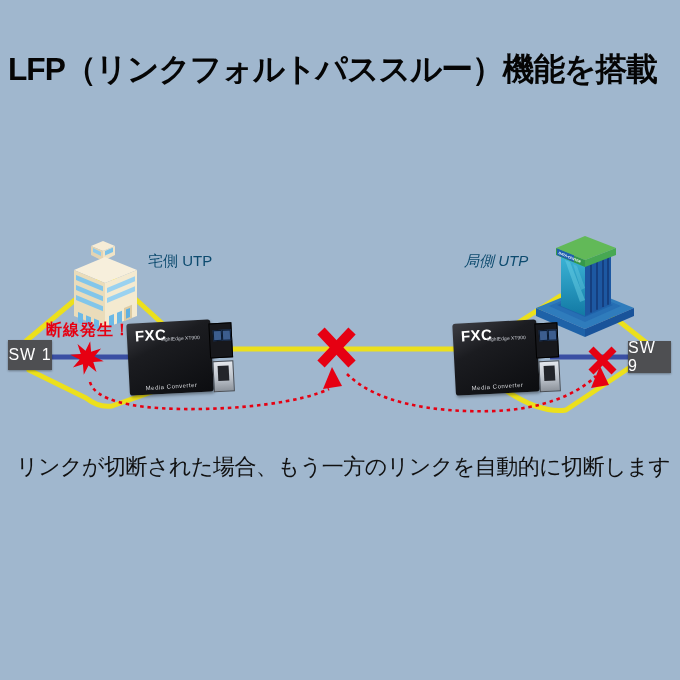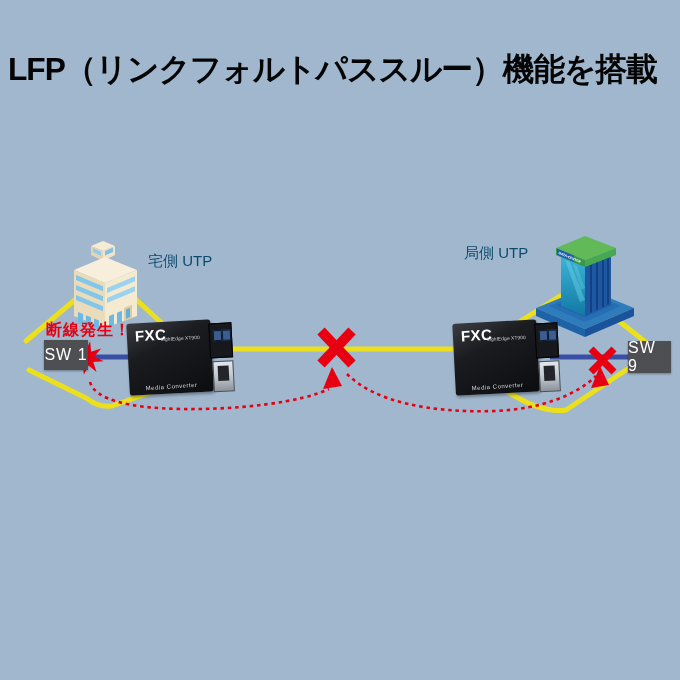--- a/index.html
+++ b/index.html
@@ -17,25 +17,25 @@
   .caption{
     position:absolute;left:16px;top:452px;width:660px;
     font-size:22px;color:#101010;white-space:nowrap;letter-spacing:-0.5px;
   }
   .svglayer{position:absolute;left:0;top:0;}
   .swbox{
     position:absolute;background:#4e4f52;color:#fff;
     display:flex;align-items:center;justify-content:center;
     font-size:16px;letter-spacing:1px;box-shadow:0 1px 2px rgba(0,0,0,.35);
   }
-  .sw1{left:8px;top:340px;width:44px;height:30px;margin-left:36px;}
+  .sw1{left:8px;top:340px;width:44px;height:30px;}
   .sw2{left:628px;top:341px;width:43px;height:32px;}
   .sitelabel{position:absolute;font-size:15px;color:#0c4a6e;white-space:nowrap;}
   .site-left{left:148px;top:252px;}
-  .site-right{left:464px;top:244px;}
+  .site-right{left:464px;top:252px;font-style:italic;}
   .faultlabel{
     position:absolute;left:46px;top:320px;font-size:16px;font-weight:bold;
     color:#e60012;white-space:nowrap;letter-spacing:1px;
   }
   
   .converter{position:absolute;width:106px;height:78px;transform:rotate(-3deg);}
   .cv1{left:128px;top:317px;}
   .cv2{left:454px;top:317px;}
   .cv-body{
     position:absolute;left:0;top:4px;width:84px;height:72px;border-radius:3px;
@@ -198,14 +198,15 @@
     </div>
     <div class="cv-sc">
       <span class="hole h1"></span>
       <span class="hole h2"></span>
     </div>
     <div class="cv-rj">
       <span class="slot"></span>
     </div>
   </div>
 
+  <div class="caption">リンクが切断された場合、もう一方のリンクを自動的に切断します</div>
 
 </div>
 
 </body></html>

